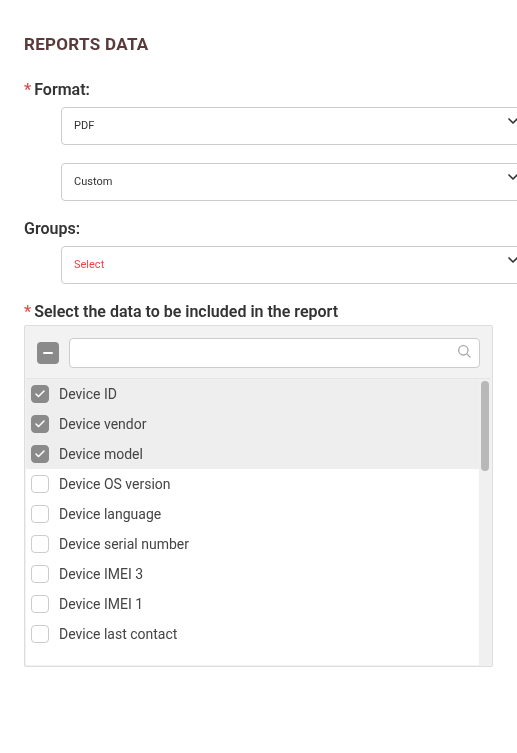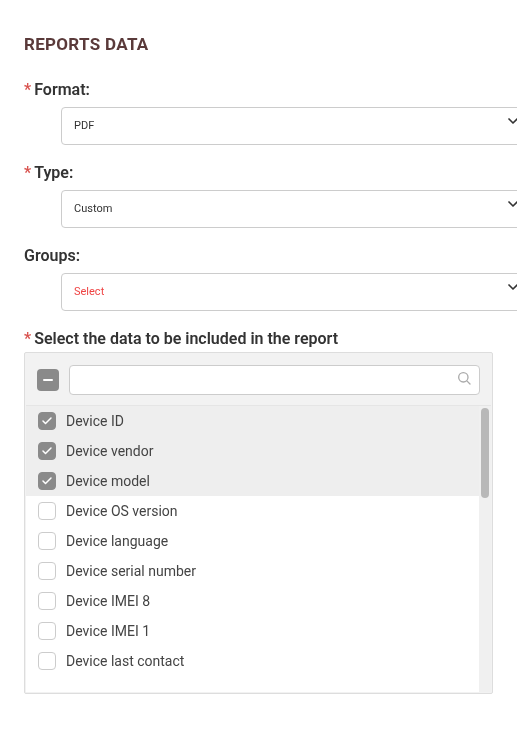--- a/index.html
+++ b/index.html
@@ -117,21 +117,21 @@
     margin: 0 1px 1px 1px;
   }
   .data-list-inner {
     position: absolute;
     inset: 0;
   }
   .data-row {
     display: flex;
     align-items: center;
     gap: 10px;
-    padding: 5px 12px;
+    padding: 5px 5px;
     font-size: 14px;
     color: #444;
     background: #fff;
     cursor: pointer;
     height: 30px;
   }
   .data-row.checked { background: #eeeeee; }
   .cb {
     width: 18px;
     height: 18px;
@@ -189,21 +189,20 @@
           <polyline points="6 9 12 15 18 9"></polyline>
         </svg>
     </span>
   </div>
 </div>
 
 <div class="field">
 </div>
 
 <div class="field">
-  <label class="field-label"><span class="req">*</span><span>Type:</span></label>
   <div class="select-box">
     <span>Custom</span>
     <span class="select-chevron">
       <svg width="16" height="16" viewBox="0 0 24 24" fill="none" stroke="#333" stroke-width="2.5" stroke-linecap="round" stroke-linejoin="round">
           <polyline points="6 9 12 15 18 9"></polyline>
         </svg>
     </span>
   </div>
 </div>
 
@@ -269,21 +268,21 @@
         <div class="data-row">
           <div class="cb"></div>
           <span>Device language</span>
         </div>
         <div class="data-row">
           <div class="cb"></div>
           <span>Device serial number</span>
         </div>
         <div class="data-row">
           <div class="cb"></div>
-          <span>Device IMEI 8</span>
+          <span>Device IMEI 3</span>
         </div>
         <div class="data-row">
           <div class="cb"></div>
           <span>Device IMEI 1</span>
         </div>
         <div class="data-row">
           <div class="cb"></div>
           <span>Device last contact</span>
         </div>
         <div class="data-row"></div>

